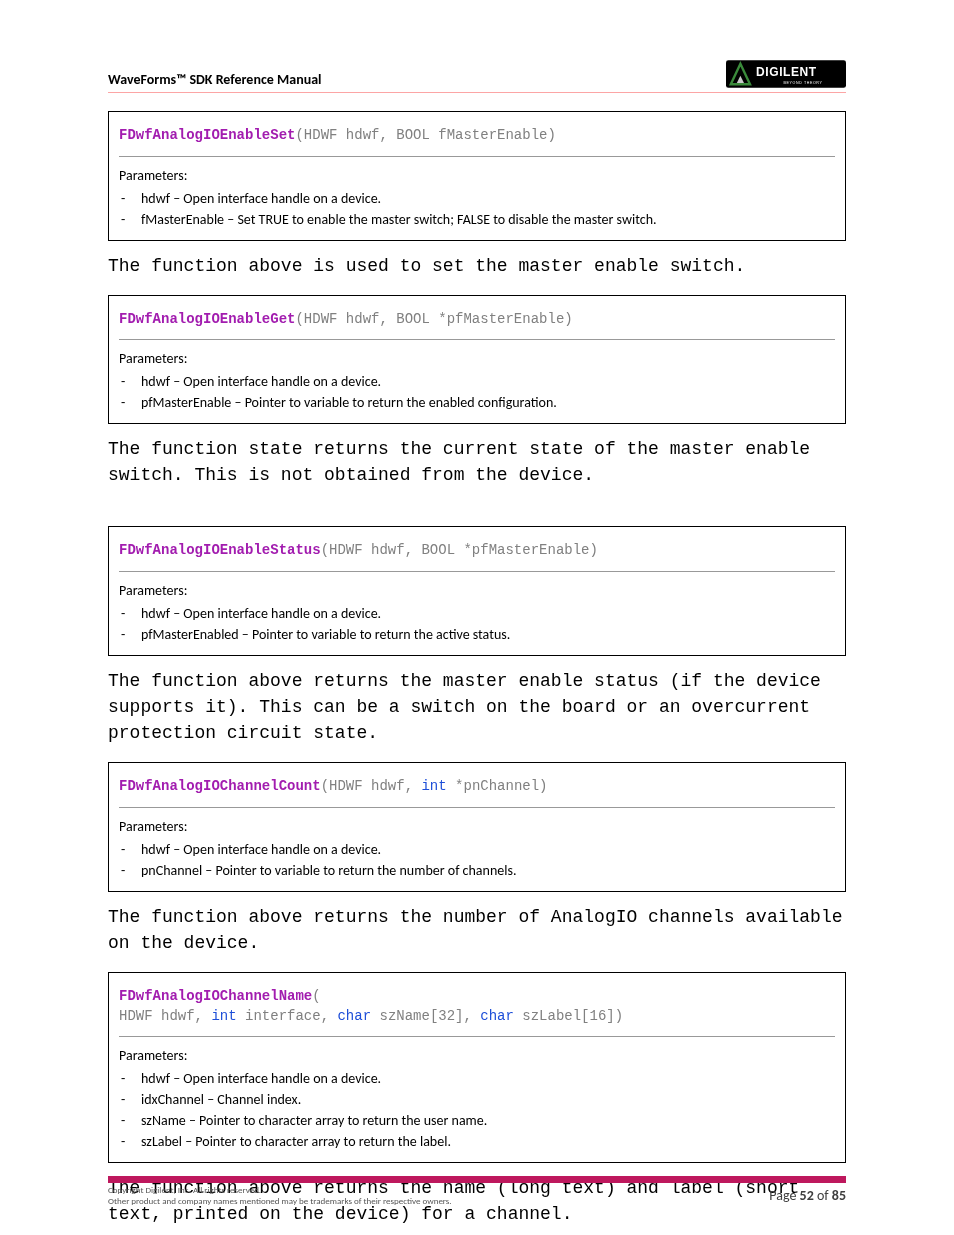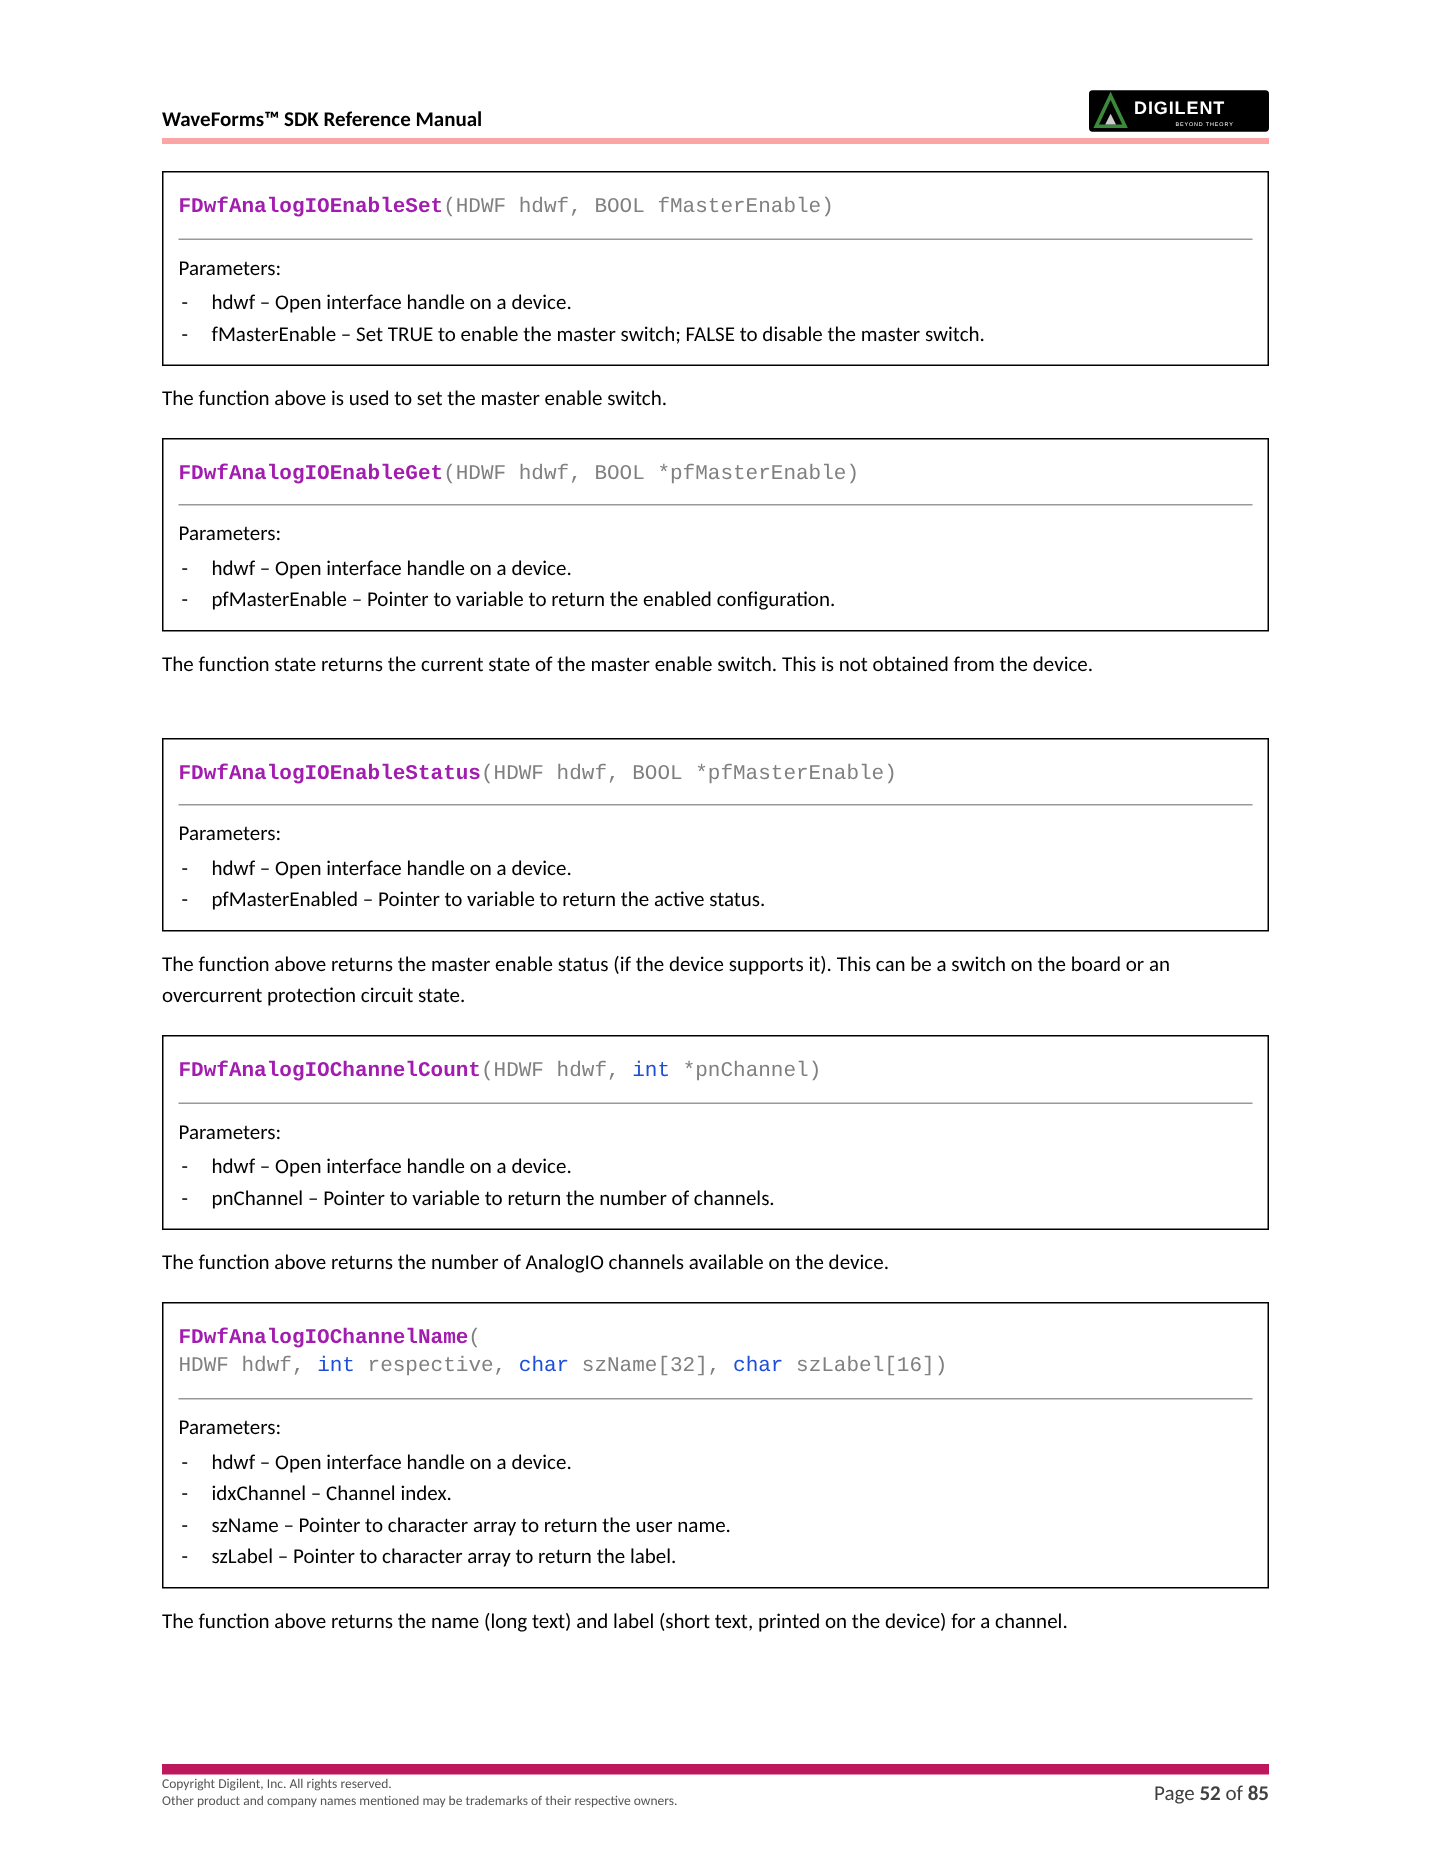--- a/index.html
+++ b/index.html
@@ -10,21 +10,21 @@
     background: #fff;
     width: 954px;
     height: 1235px;
     position: relative;
     padding: 60px 108px 0 108px;
   }
   .header {
     display: flex;
     justify-content: space-between;
     align-items: flex-end;
-    border-bottom: 4px solid #fca5a5;
+    border-bottom: 1px solid #fca5a5;
     padding-bottom: 4px;
     margin-bottom: 18px;
   }
   .header-title {
     font-weight: bold;
     font-size: 14px;
   }
   .logo {
     width: 120px;
     height: 28px;
@@ -57,24 +57,25 @@
     display: flex;
     font-size: 14px;
     line-height: 1.5;
   }
   .param-dash {
     width: 22px;
     padding-left: 2px;
   }
   .param-text { flex: 1; }
   .desc {
-    font-size: 14px;
+    font-size: 18px;
     line-height: 1.45;
     margin-top: 2px;
     margin-bottom: 8px;
+    font-family: Liberation Mono, monospace;
   }
   .footer {
     position: absolute;
     bottom: 28px;
     left: 108px;
     right: 108px;
     border-top: 7px solid #be185d;
     padding-top: 2px;
     display: flex;
     justify-content: space-between;
@@ -161,21 +162,21 @@
       <div class="param-text">hdwf – Open interface handle on a device.</div>
     </div>
   <div class="param-row">
       <div class="param-dash">-</div>
       <div class="param-text">pnChannel – Pointer to variable to return the number of channels.</div>
     </div>
 </div>
 <div class="desc">The function above returns the number of AnalogIO channels available on the device.</div>
 
 <div class="func-block">
-  <div class="sig"><b>FDwfAnalogIOChannelName</b>(<br><span>HDWF hdwf, </span><span class="kw">int</span><span> respective, </span><span class="kw">char</span><span> szName[32], </span><span class="kw">char</span><span> szLabel[16])</span></div>
+  <div class="sig"><b>FDwfAnalogIOChannelName</b>(<br><span>HDWF hdwf, </span><span class="kw">int</span><span> interface, </span><span class="kw">char</span><span> szName[32], </span><span class="kw">char</span><span> szLabel[16])</span></div>
   <hr class="hr">
   <div class="params-label">Parameters:</div>
   <div class="param-row">
       <div class="param-dash">-</div>
       <div class="param-text">hdwf – Open interface handle on a device.</div>
     </div>
   <div class="param-row">
       <div class="param-dash">-</div>
       <div class="param-text">idxChannel – Channel index.</div>
     </div>

